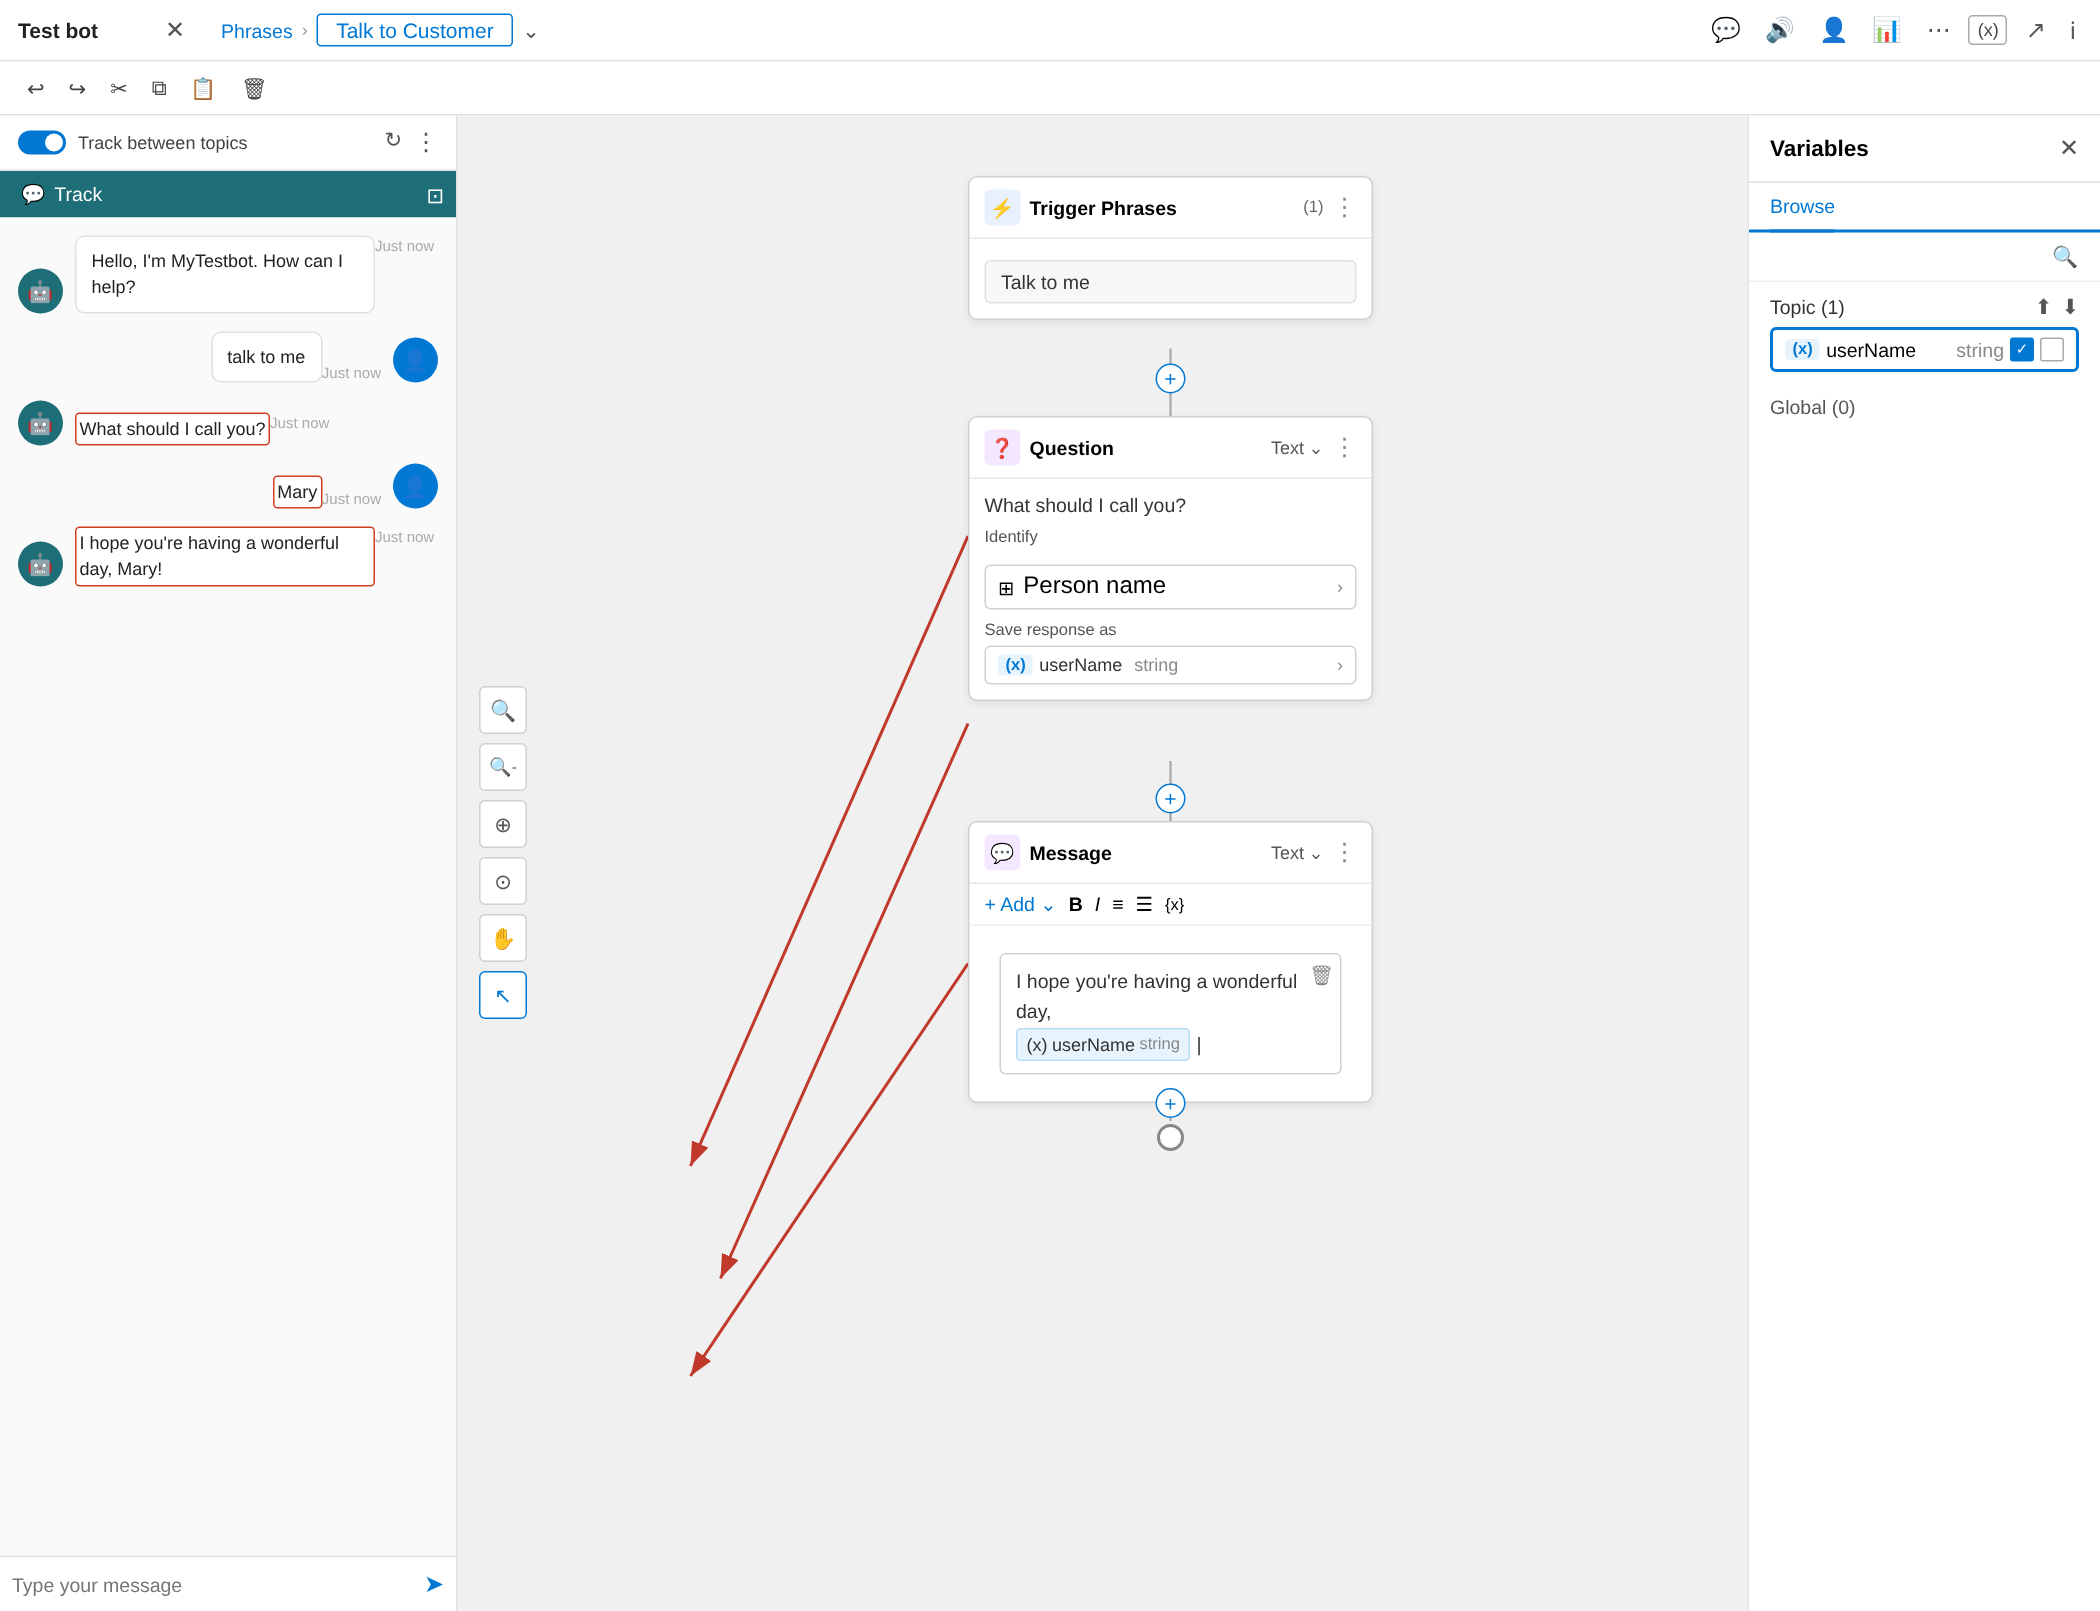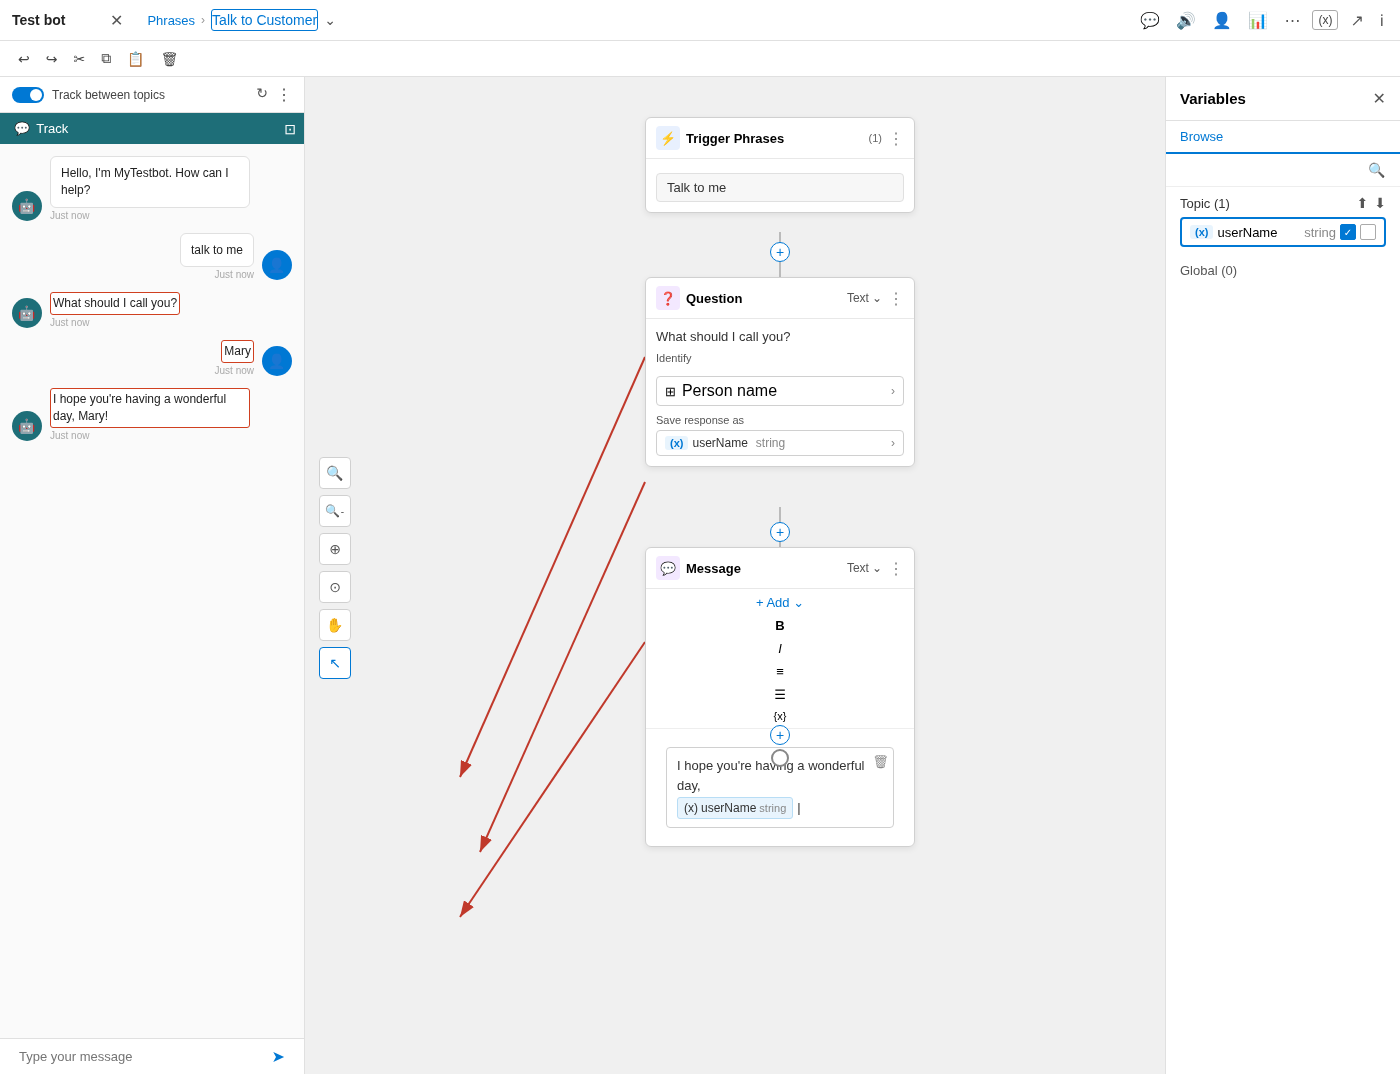--- a/index.html
+++ b/index.html
@@ -13,21 +13,21 @@
       background: #fff;
       border-bottom: 1px solid #e0e0e0;
       padding: 0 12px;
       gap: 8px;
     }
     .breadcrumb { display: flex; align-items: center; gap: 6px; flex: 1; }
     .breadcrumb-current {
       color: #0078d4;
       border: 1.5px solid #0078d4;
       border-radius: 3px;
-      padding: 2px 0;
+      padding: 2px 12px;
       font-size: 14px;
       font-weight: 500;
     }
     .top-bar-icons { display: flex; gap: 8px; align-items: center; margin-left: auto; color: #555; }
     .top-bar-icon { cursor: pointer; font-size: 16px; padding: 2px 4px; }
 
     
     .toolbar {
       display: flex;
       align-items: center;
@@ -131,33 +131,33 @@
     .msg-bubble {
       max-width: 200px;
       padding: 8px 10px;
       border-radius: 6px;
       font-size: 12px;
       line-height: 1.4;
     }
     .bot-bubble { background: #fff; border: 1px solid #e0e0e0; color: #222; }
     .user-bubble { background: #fff; border: 1px solid #e0e0e0; color: #222; }
     .msg-time { font-size: 10px; color: #aaa; margin-top: 2px; }
-    .msg-col { display: flex; flex-direction: column; }
+    .msg-col { display: flex; flex-direction: row; }
     .msg-col.user-col { align-items: flex-end; }
 
     .highlight-box {
       border: 1.5px solid #d04020;
       border-radius: 3px;
       padding: 2px;
     }
 
     .chat-input-row {
       display: flex; align-items: center;
       border-top: 1px solid #e0e0e0;
-      padding: 8px 19px;
+      padding: 8px 8px;
       background: #fff;
       gap: 8px;
     }
     .chat-input {
       flex: 1;
       border: none; outline: none;
       font-size: 13px;
       color: #888;
       background: transparent;
     }
@@ -551,21 +551,21 @@
         <div class="flow-node message-node">
           <div class="node-header">
             <div class="node-icon node-icon-message">💬</div>
             <span class="node-title">Message</span>
             <div class="node-type-tag">
               <span>Text</span>
               <span>⌄</span>
             </div>
             <span class="node-menu">⋮</span>
           </div>
-          <div style="padding:6px 10px;border-bottom:1px solid #eee;display:flex;gap:8px;align-items:center;font-size:13px;flex-direction:column;">
+          <div style="padding:6px 10px;border-bottom:1px solid #eee;display:flex;gap:8px;align-items:center;font-size:13px;">
             <span style="cursor:pointer;color:#0078d4;">+ Add ⌄</span>
             <span style="font-weight:bold;cursor:pointer;">B</span>
             <span style="font-style:italic;cursor:pointer;">I</span>
             <span style="cursor:pointer;">≡</span>
             <span style="cursor:pointer;">☰</span>
             <span style="cursor:pointer;font-size:11px;">{x}</span>
           </div>
           <div class="node-body">
             <div class="msg-content-area">
               <span style="position:absolute;top:4px;right:4px;cursor:pointer;color:#888;font-size:13px;">🗑</span>

